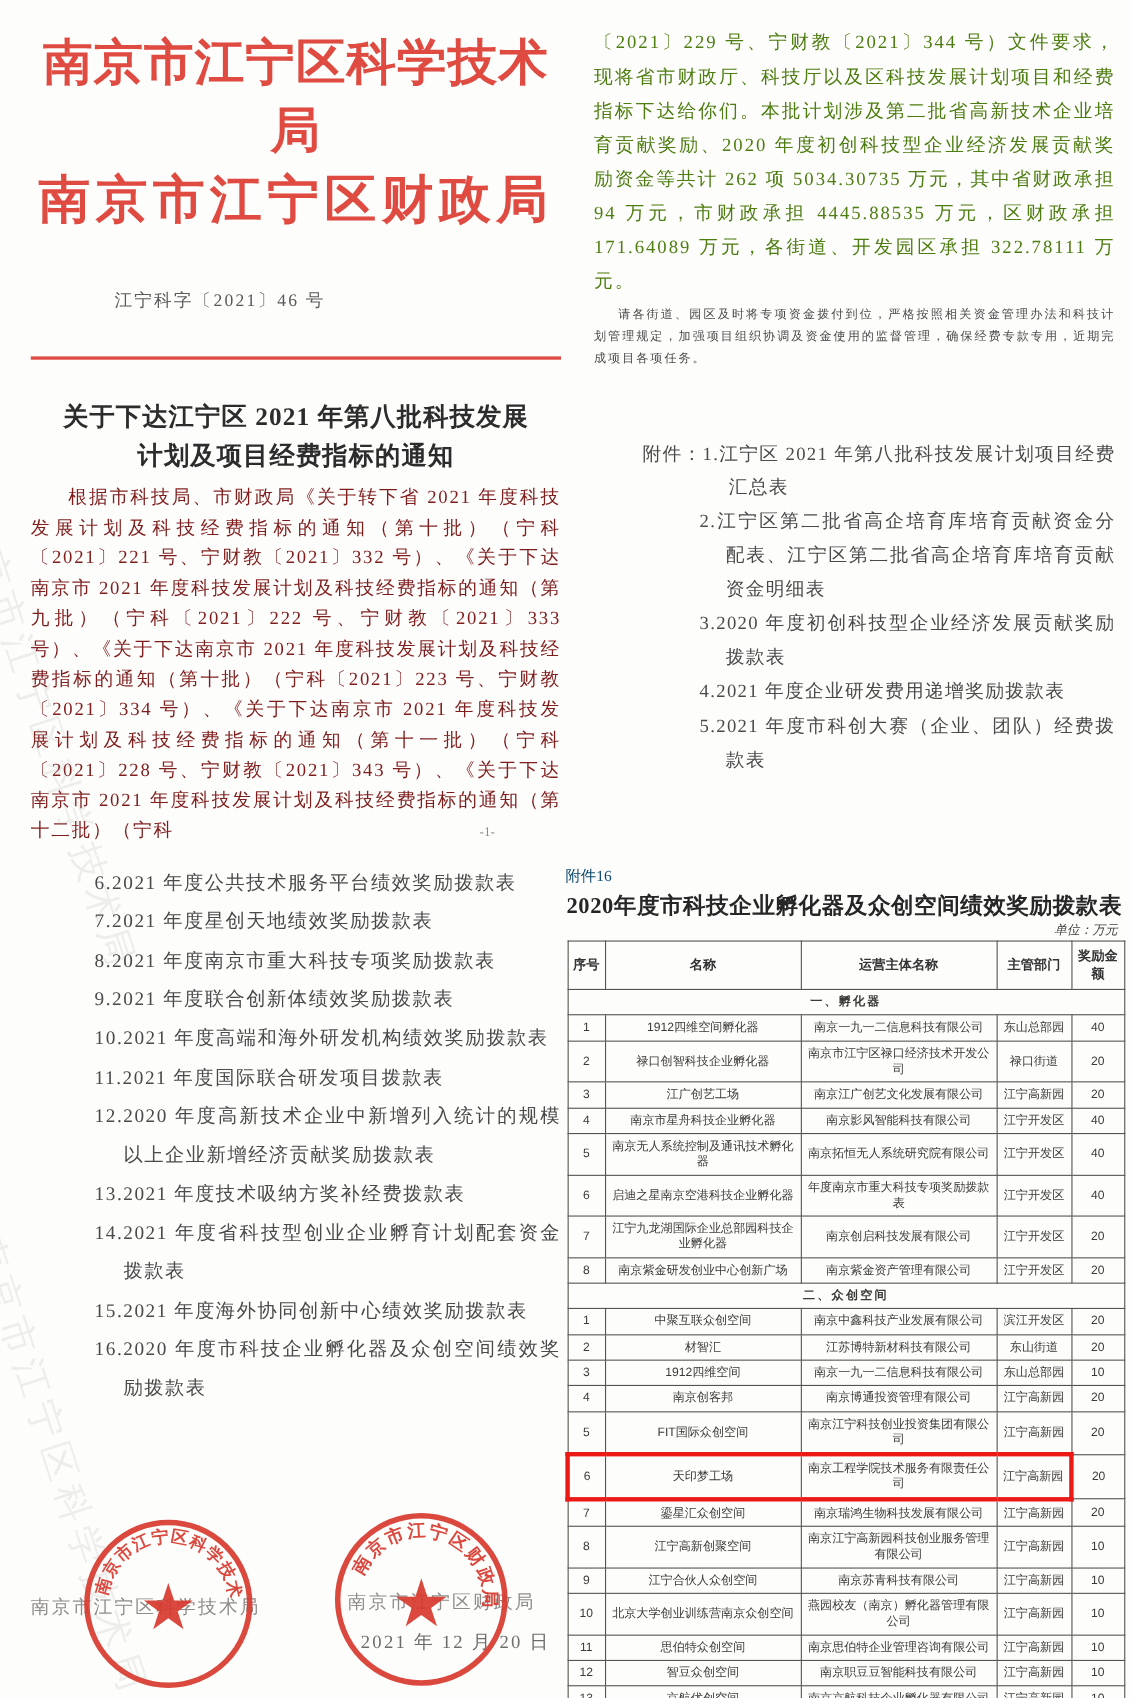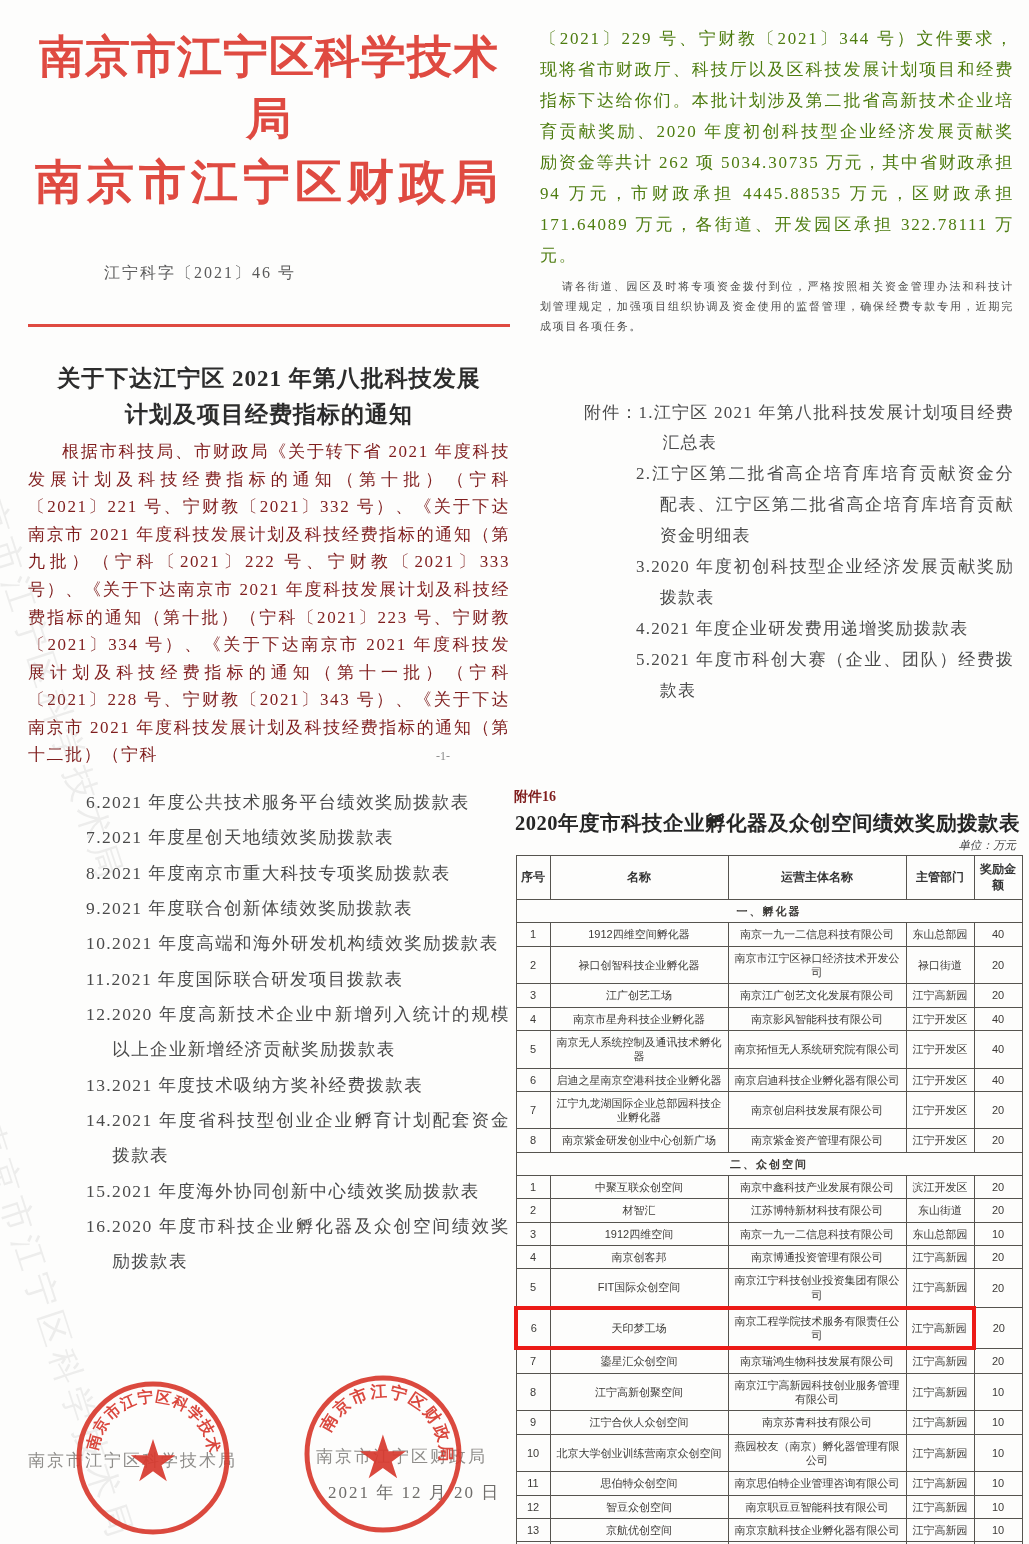--- a/index.html
+++ b/index.html
@@ -36,21 +36,21 @@
   .org-right{left:288px;top:68px;}
   .seal-date{position:absolute;left:300px;top:104px;font-size:17px;letter-spacing:2px;color:#6f6d6a;}
   .seal-svg{position:absolute;}
   .seal-1{left:44px;top:0;}
   .seal-2{left:272px;top:-6px;}
   .wm{position:absolute;color:rgba(140,140,145,0.14);font-size:34px;letter-spacing:6px;pointer-events:none;white-space:nowrap;}
   .wm1{left:-30px;top:430px;transform:rotate(72deg);transform-origin:left top;}
   .wm2{left:-20px;top:330px;transform:rotate(72deg);transform-origin:left top;}
   
   .q4{left:514px;top:788px;width:506px;height:752px;font-family:"Liberation Sans","DejaVu Sans",sans-serif;}
-  .att-no{font-size:14px;color:#7f1d1d;font-family:"Liberation Serif","DejaVu Serif",serif;font-weight:bold;}
+  .att-no{font-size:14px;color:#0c4a6e;font-family:"Liberation Serif","DejaVu Serif",serif;}
   .tbl-title{margin:3px 0 1px 0;font-size:20.5px;font-weight:bold;color:#262626;text-align:right;letter-spacing:0.5px;
              font-family:"Liberation Serif","DejaVu Serif",serif;}
   .unit-note{font-size:11.5px;color:#3f3f3f;text-align:right;padding-right:4px;margin-bottom:2px;font-style:italic;}
   table.grant{width:506px;border-collapse:collapse;table-layout:fixed;}
   table.grant th,table.grant td{border:1px solid #56544f;font-size:11px;color:#3c3a37;text-align:center;
       padding:4px 2px;line-height:1.3;overflow:hidden;}
   table.grant th{font-size:12px;font-weight:bold;color:#333;padding:6px 2px;}
   td.section{font-size:13px;font-weight:bold;letter-spacing:2px;padding:3px 2px;color:#333;}
   tr.hl td{border-top:4px solid #ec1a16;border-bottom:4px solid #ec1a16;}
   tr.hl td:first-child{border-left:4px solid #ec1a16;}
@@ -201,21 +201,21 @@
             <td>5</td>
             <td>南京无人系统控制及通讯技术孵化器</td>
             <td>南京拓恒无人系统研究院有限公司</td>
             <td>江宁开发区</td>
             <td>40</td>
           </tr>
 
           <tr class="trow">
             <td>6</td>
             <td>启迪之星南京空港科技企业孵化器</td>
-            <td>南京启迪科技企业孵化器有限公司</td>
+            <td>年度南京市重大科技专项奖励拨款表</td>
             <td>江宁开发区</td>
             <td>40</td>
           </tr>
 
           <tr class="trow">
             <td>7</td>
             <td>江宁九龙湖国际企业总部园科技企业孵化器</td>
             <td>南京创启科技发展有限公司</td>
             <td>江宁开发区</td>
             <td>20</td>

